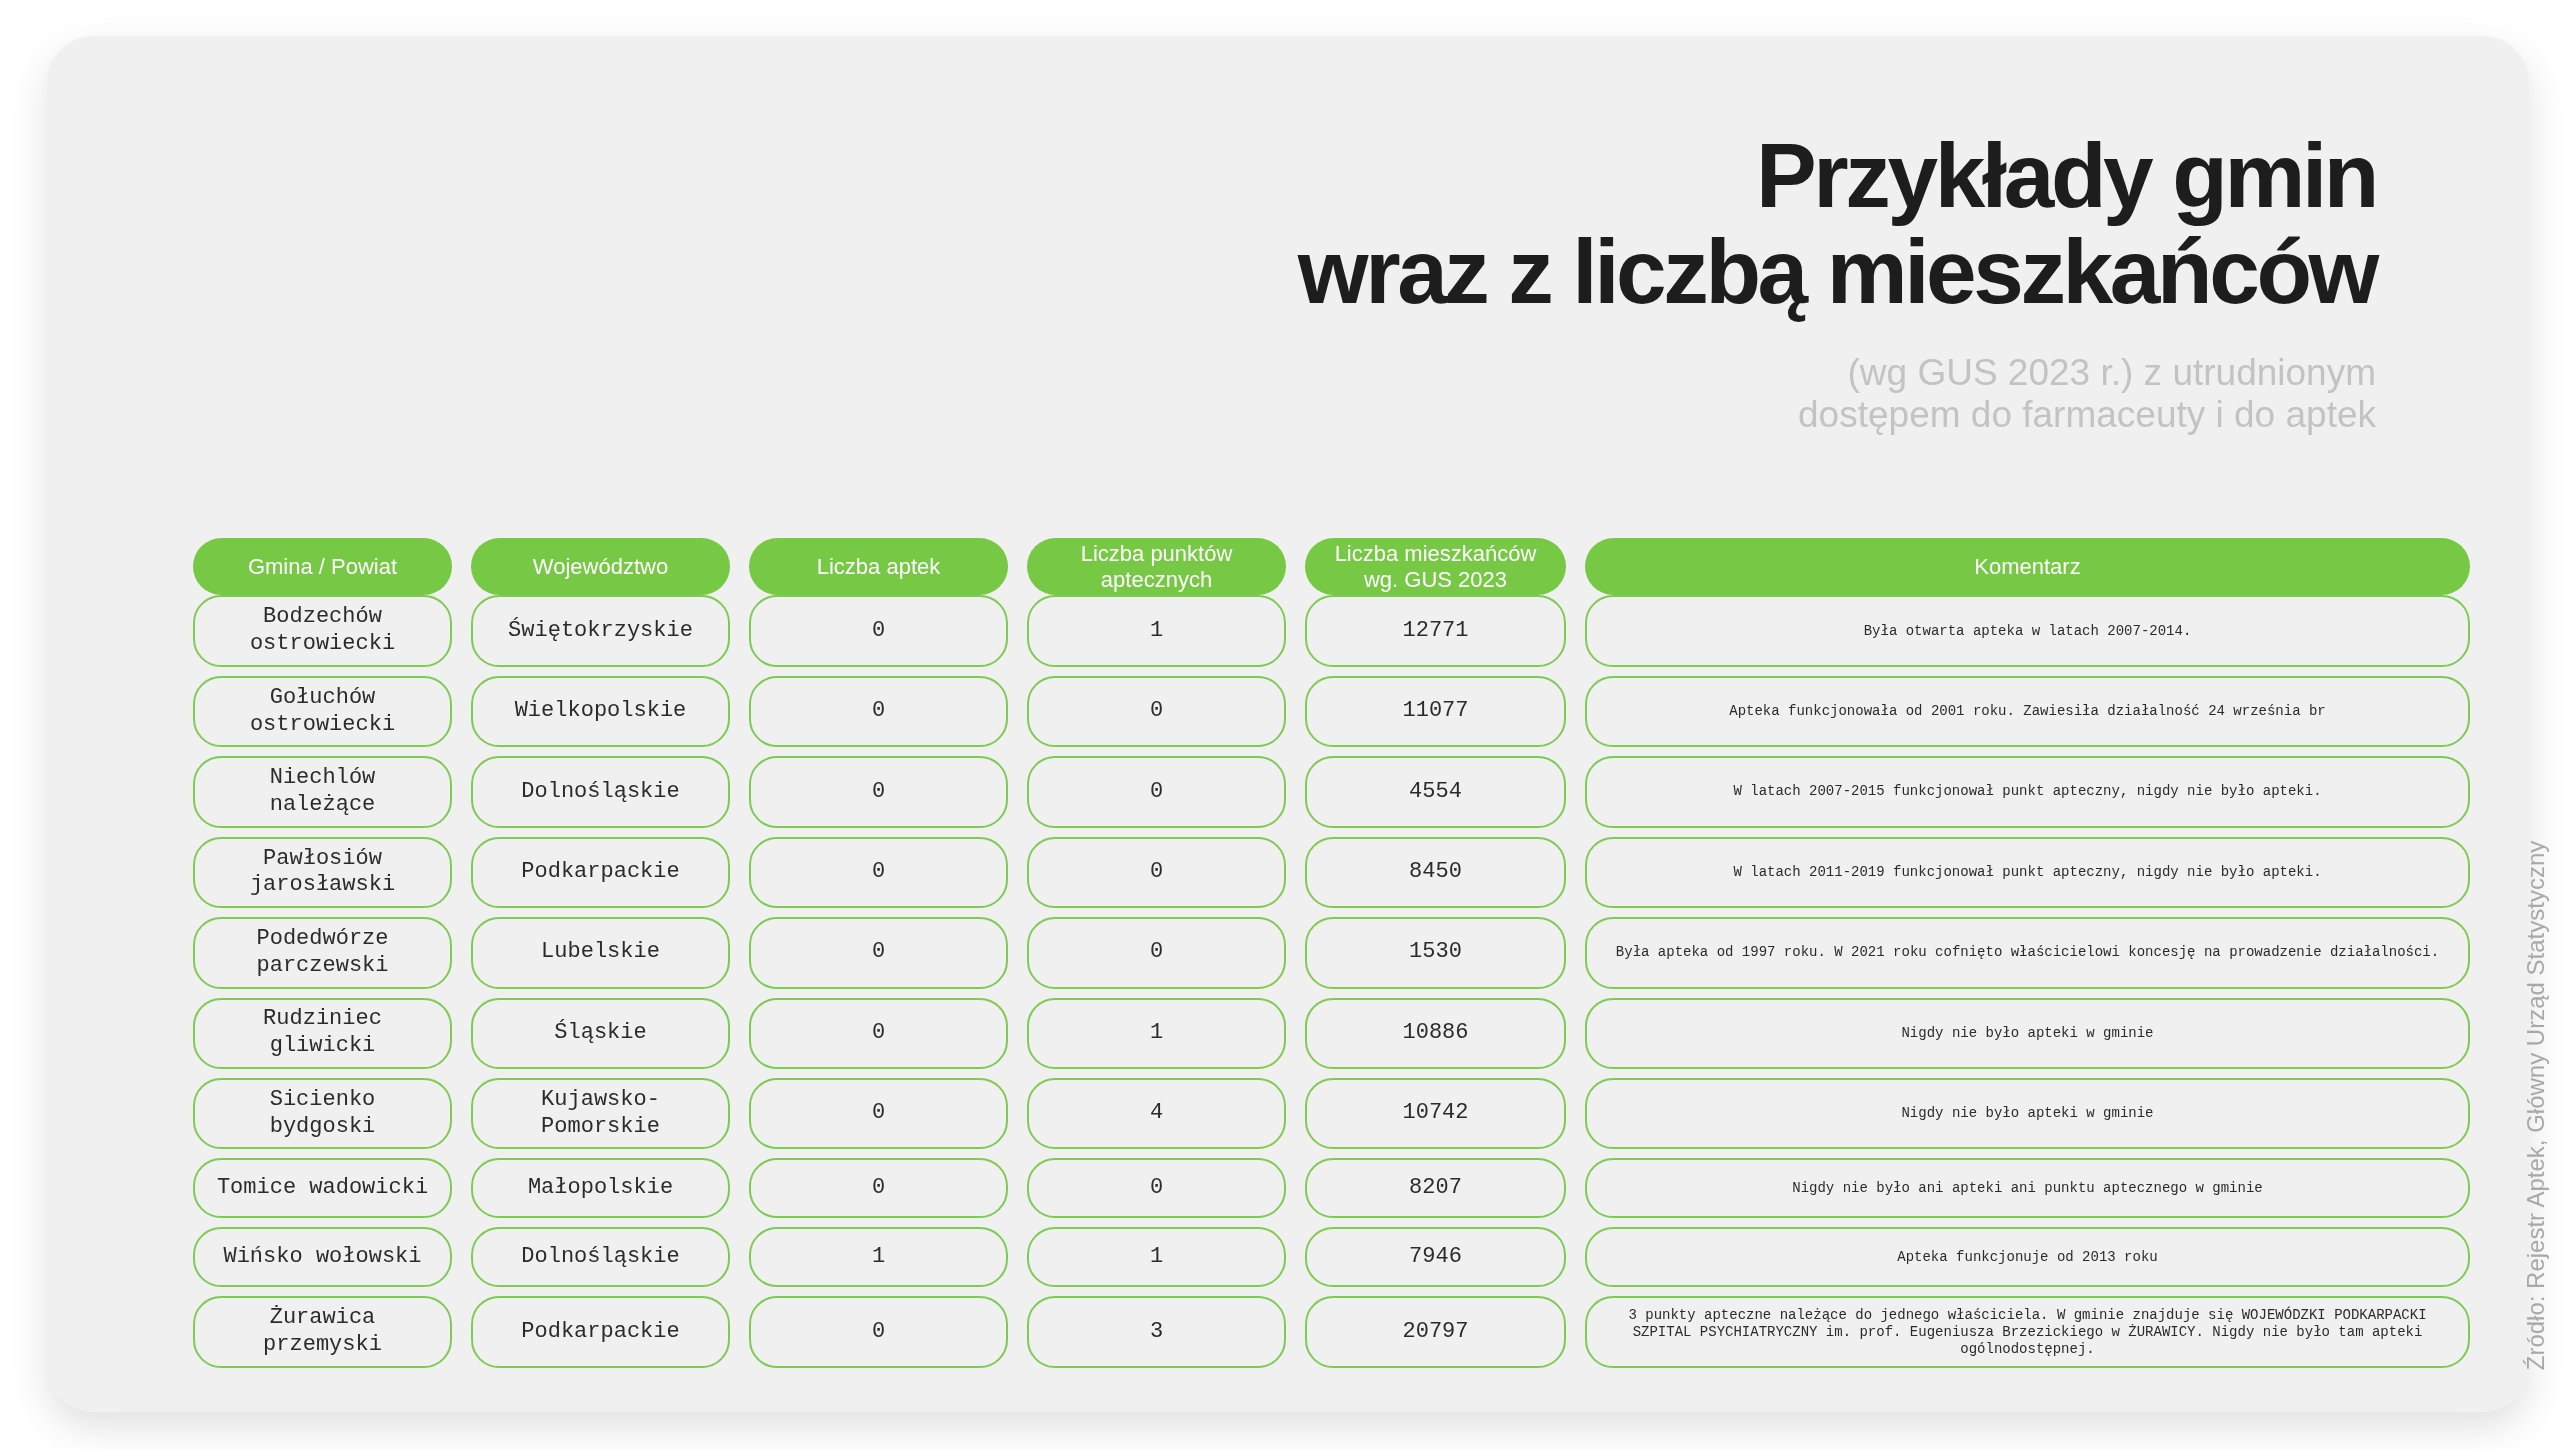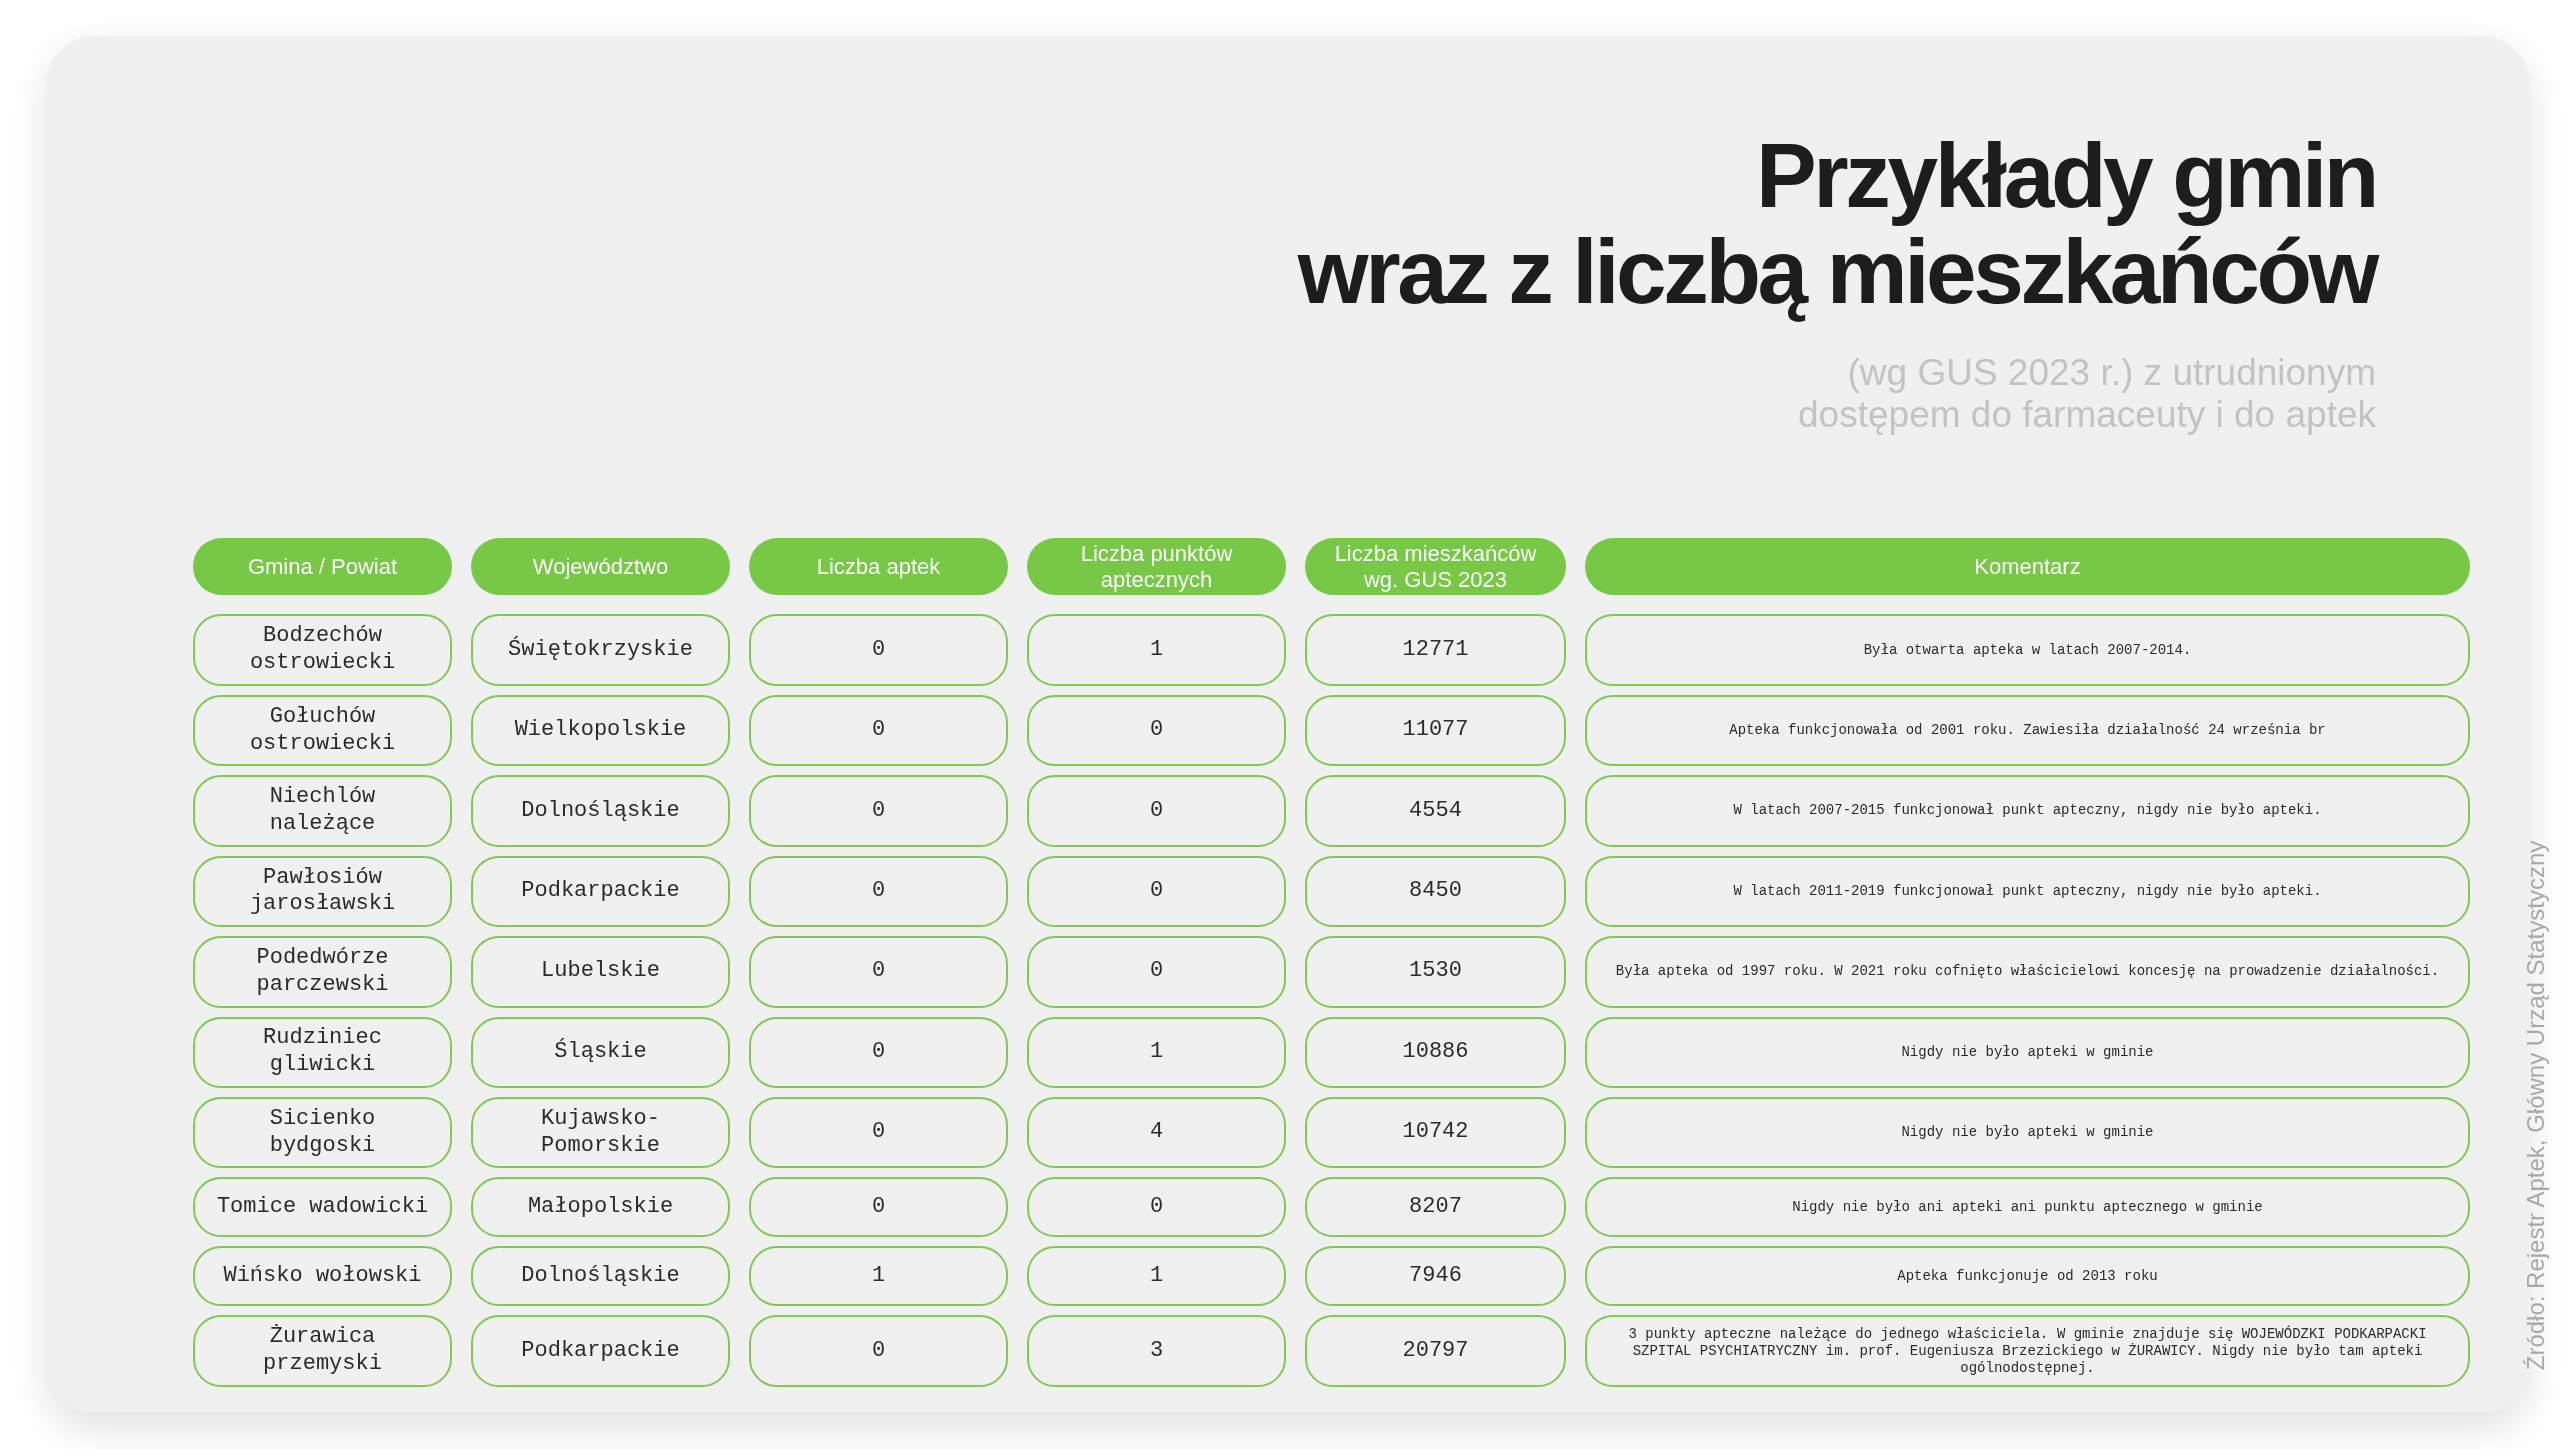--- a/index.html
+++ b/index.html
@@ -51,21 +51,21 @@
   .table {
     position: absolute;
     left: 146px; top: 502px;
     width: 2277px;
   }
   .thead, .trow {
     display: grid;
     grid-template-columns: 259px 259px 259px 259px 261px 1fr;
     column-gap: 19px;
   }
-  .thead { margin-bottom: 19px; }
+  .thead { }
   .tbody { display: flex; flex-direction: column; gap: 9px; font-family: Liberation Mono, monospace; }
 
   .hcell {
     min-height: 52px;
     background: var(--green);
     border-radius: 858px;
     color: #ffffff;
     font-size: 22px;
     line-height: 1.15;
     display: flex; align-items: center; justify-content: center;

